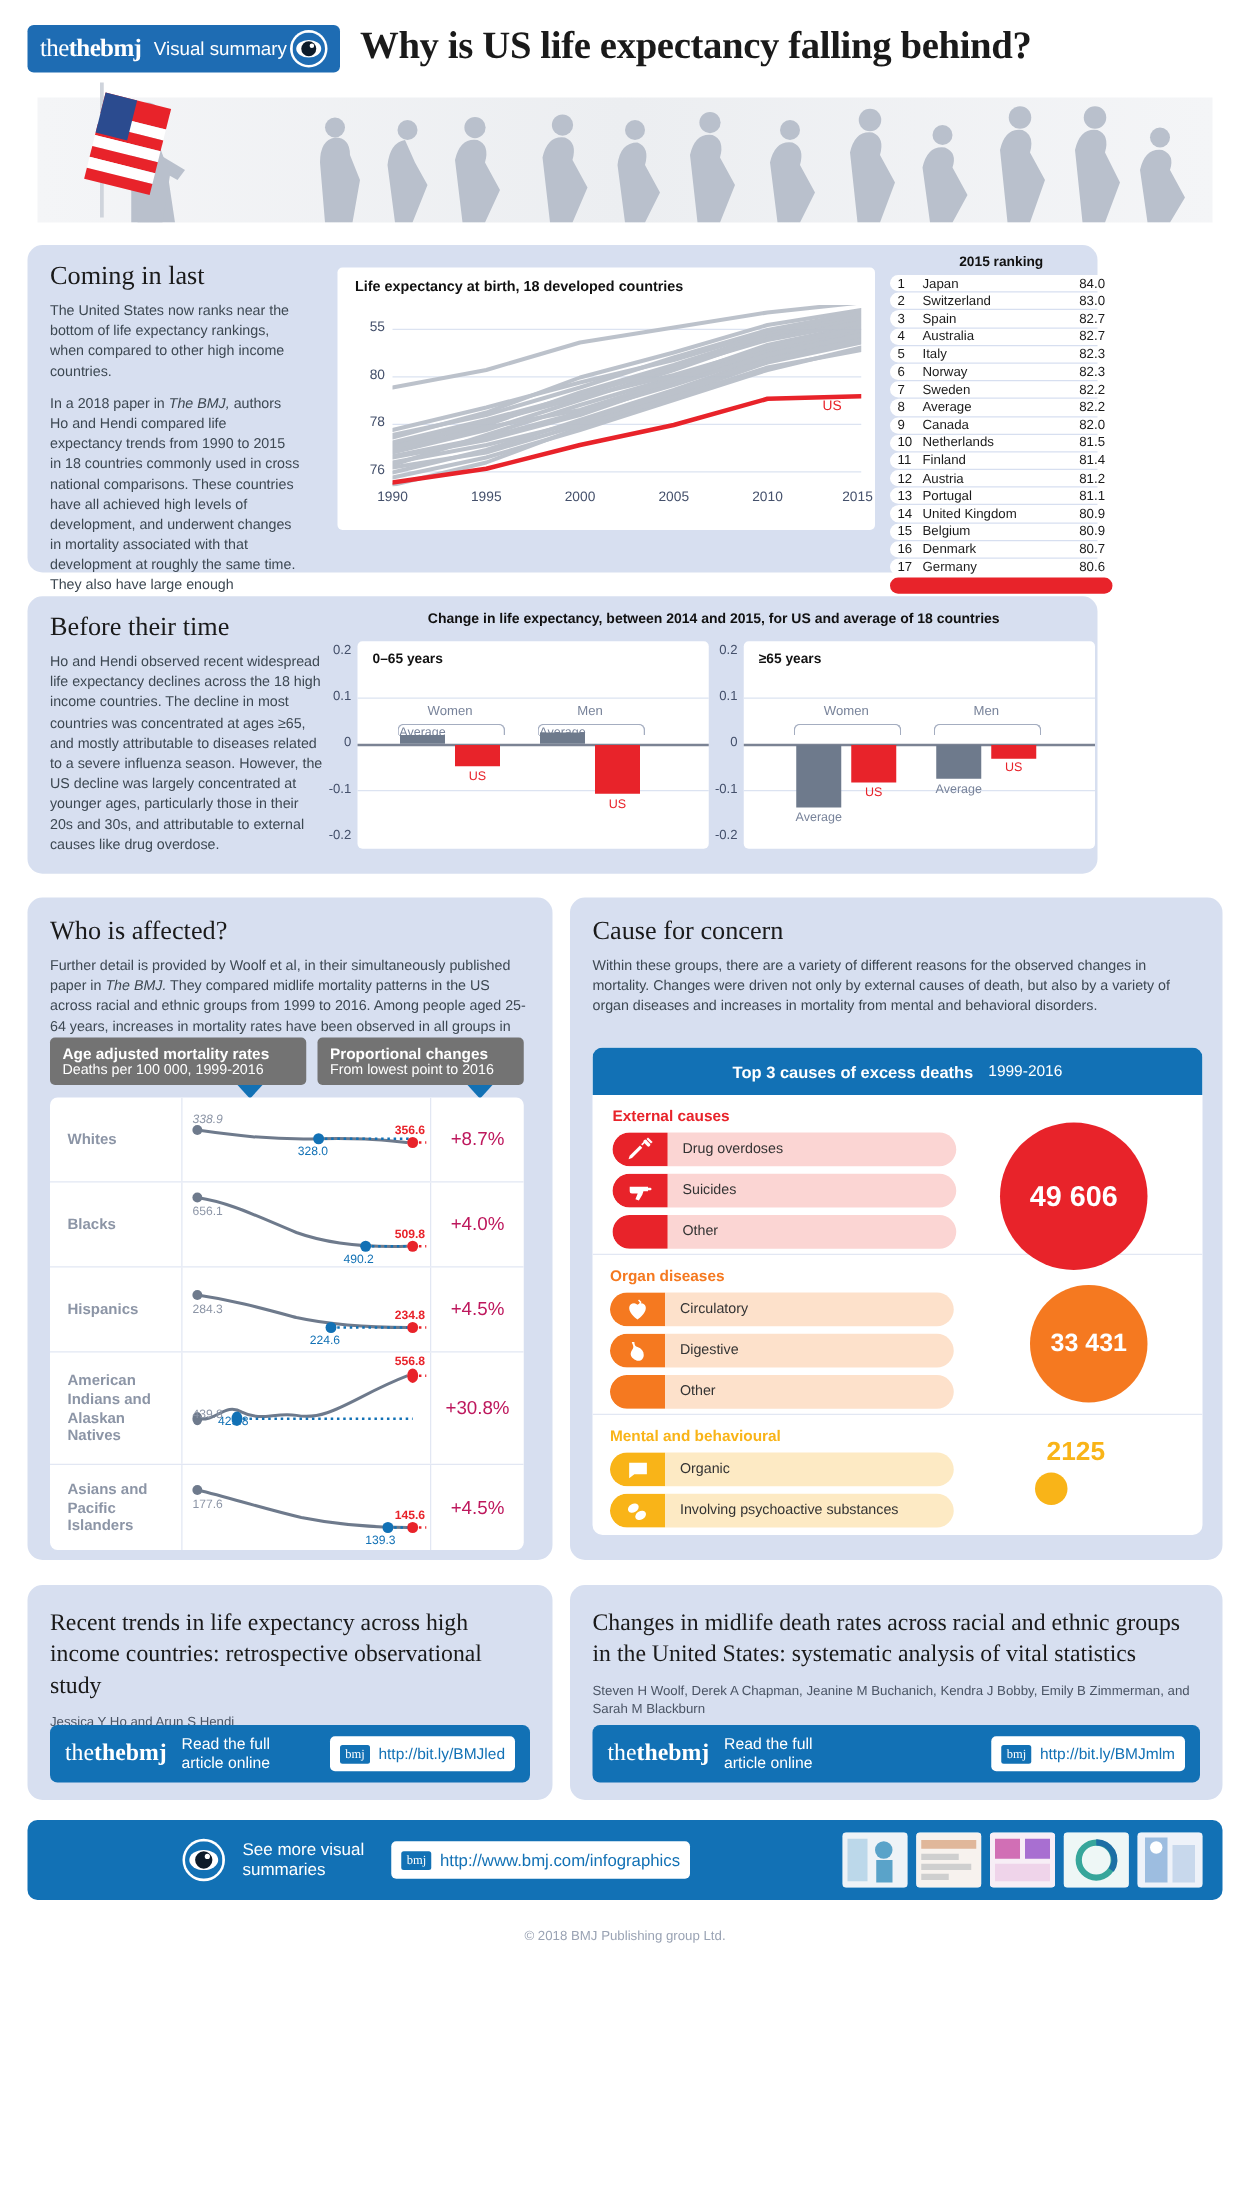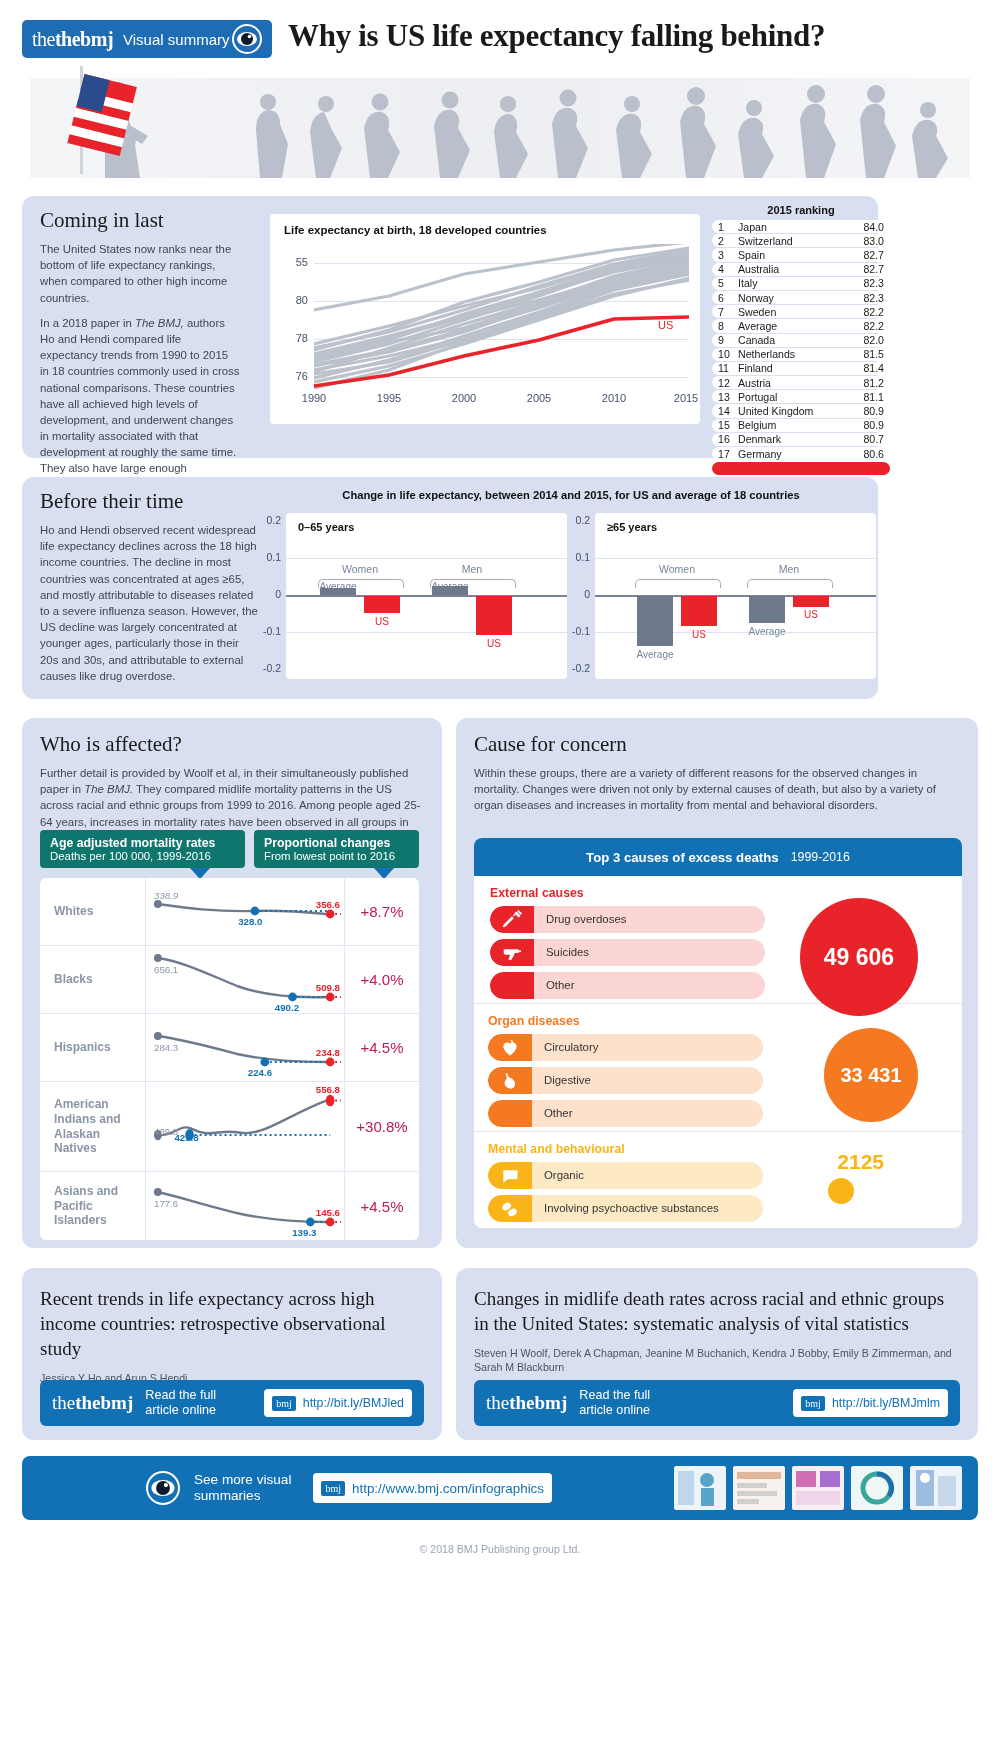--- a/index.html
+++ b/index.html
@@ -95,21 +95,21 @@
   .grp-label { position: absolute; font-size: 10.5px; color: #78839a; transform: translateX(-50%); }
   .sm-label { position: absolute; font-size: 10px; transform: translateX(-50%); }
   .sm-label.gray { color: #78839a; }
   .sm-label.red { color: #e8232a; }
   .brace { position: absolute; height: 9px; border: 1.3px solid #a4adc0; border-bottom: none; border-radius: 5px 5px 0 0; }
 
   
   #sec3 { left: 22px; top: 718px; width: 420px; height: 530px; }
   #sec3 .txt { position: absolute; left: 18px; top: 14px; width: 388px; }
   .tag {
-    position: absolute; background: #0f766e; color: #fff; border-radius: 4px;
+    position: absolute; background: #737373; color: #fff; border-radius: 4px;
     padding: 6px 10px;
   }
   .tag b { display:block; font-size: 12.3px; font-weight: bold; }
   .tag span { display:block; font-size: 11.4px; font-weight: normal; }
   .tag:after {
     content: ""; position: absolute; top: 100%; width: 0; height: 0;
     border-left: 10px solid transparent; border-right: 10px solid transparent;
     border-top: 11px solid #1271b5;
   }
   #tag-rates { left: 40px; top: 830px; width: 205px; }
@@ -122,21 +122,21 @@
   }
   .mrow { display: flex; height: 68px; border-bottom: 1px solid #e2e7f3; position: relative; }
   .mrow:last-child { border-bottom: none; }
   .mname { width: 106px; display: flex; align-items: center; padding-left: 14px;
            font-size: 12px; font-weight: bold; color: #8c95a6; line-height: 1.22; border-right: 1px solid #e2e7f3; }
   .mspark { flex: 1; position: relative; border-right: 1px solid #e2e7f3; }
   .mpct { width: 74px; display: flex; align-items: center; justify-content: center;
           font-size: 15px; color: #be185d; }
   .sv-lab { position: absolute; font-size: 9.7px; }
   .sv-lab.gray { color: #8c95a6; }
-  .sv-lab.blue { color: #1271b5; font-weight: bold; }
+  .sv-lab.blue { color: #1271b5; font-weight: normal; }
   .sv-lab.red { color: #e8232a; font-weight: bold; }
 
   
   #sec4 { left: 456px; top: 718px; width: 522px; height: 530px; }
   #sec4 .txt { position: absolute; left: 18px; top: 14px; width: 488px; }
   .causes-card {
     position: absolute; left: 18px; top: 120px; width: 488px; height: 390px;
     background: #fff; border-radius: 8px; overflow: hidden;
   }
   .causes-head {

